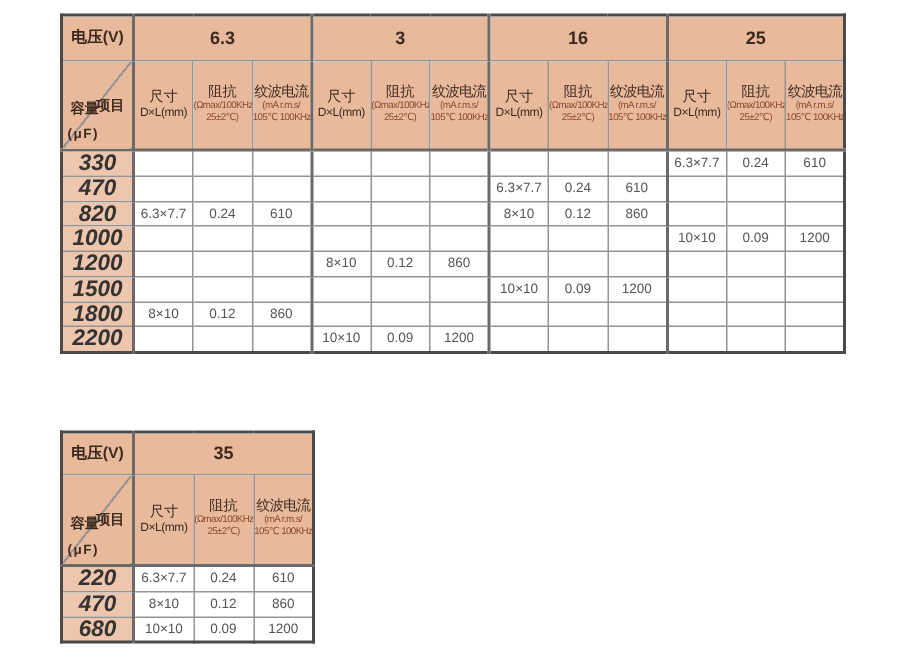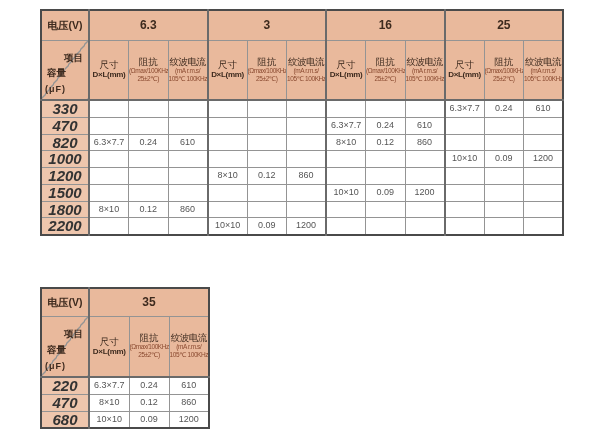--- a/index.html
+++ b/index.html
@@ -26,30 +26,30 @@
   tr.shead1{height:60px;}
   tr.shead2{height:61px;}
   .t1 tbody tr{height:14.9px;}
   .t2 tbody tr{height:16px;}
   th{background:var(--header-bg);color:var(--header-text);font-weight:bold;}
   th.vlabel{font-size:10.5px;}
   th.vval{font-size:12px;}
   th.colh{font-size:9.5px;}
   .h1{display:block;font-size:9.5px;font-weight:normal;color:var(--header-text);}
   .h1.wide{letter-spacing:-0.5px;}
-  .h2{display:block;font-size:8px;font-weight:bold;color:var(--header-text);margin-top:1px;letter-spacing:-0.3px;}
+  .h2{display:block;font-size:8px;font-weight:normal;color:var(--header-text);margin-top:1px;letter-spacing:-0.3px;}
   .h3{display:block;font-size:6.5px;font-weight:normal;color:var(--sub-text);letter-spacing:-0.4px;margin-top:1px;white-space:nowrap;}
   th.corner{position:relative;
     background-color:var(--header-bg);
     background-image:linear-gradient(to bottom right,
       transparent calc(50% - 0.7px),
       var(--grid-line) calc(50% - 0.7px),
       var(--grid-line) calc(50% + 0.7px),
       transparent calc(50% + 0.7px));}
-  th.corner .item{position:absolute;top:12px;right:5px;font-size:9.5px;}
+  th.corner .item{position:absolute;top:25px;right:5px;font-size:9.5px;}
   th.corner .capl{position:absolute;left:5px;bottom:21px;font-size:9.5px;}
   th.corner .capu{position:absolute;left:3px;bottom:5px;font-size:9px;letter-spacing:1px;}
   tbody th.cap{background:var(--capacity-col-bg);color:var(--capacity-text);font-size:15px;font-weight:bold;border-right:2px solid var(--group-line);font-style:italic;}
   thead th.vlabel,thead th.corner{border-right:2px solid var(--group-line);}
   tbody td{background:#ffffff;color:var(--data-text);font-size:9px;}
   thead{border-bottom:2px solid var(--group-line);}
 </style>
 </head>
 <body>
 

